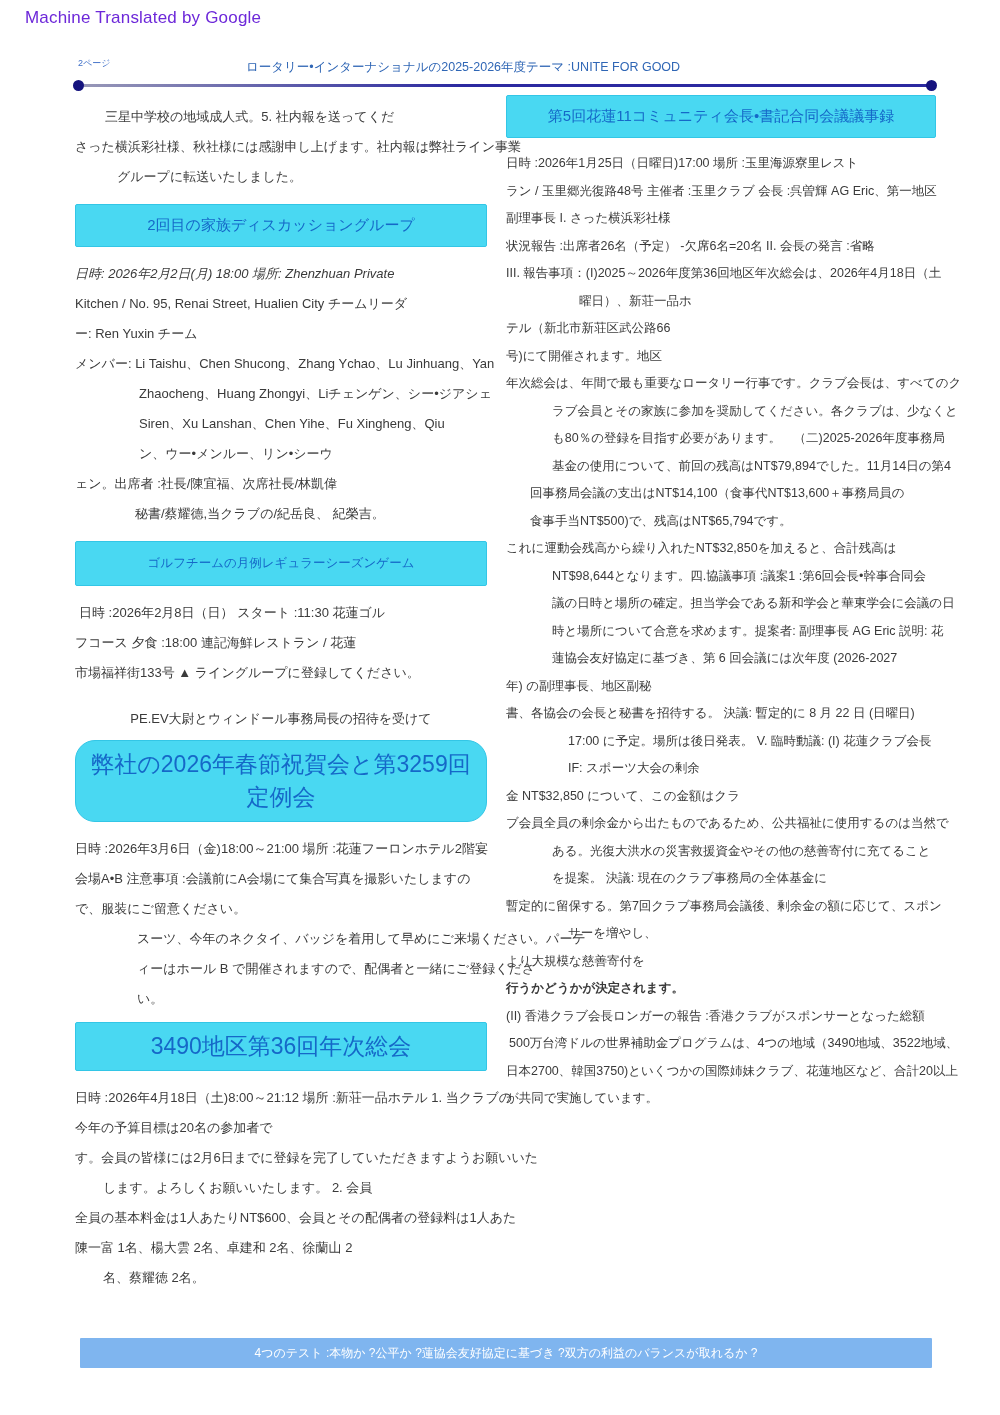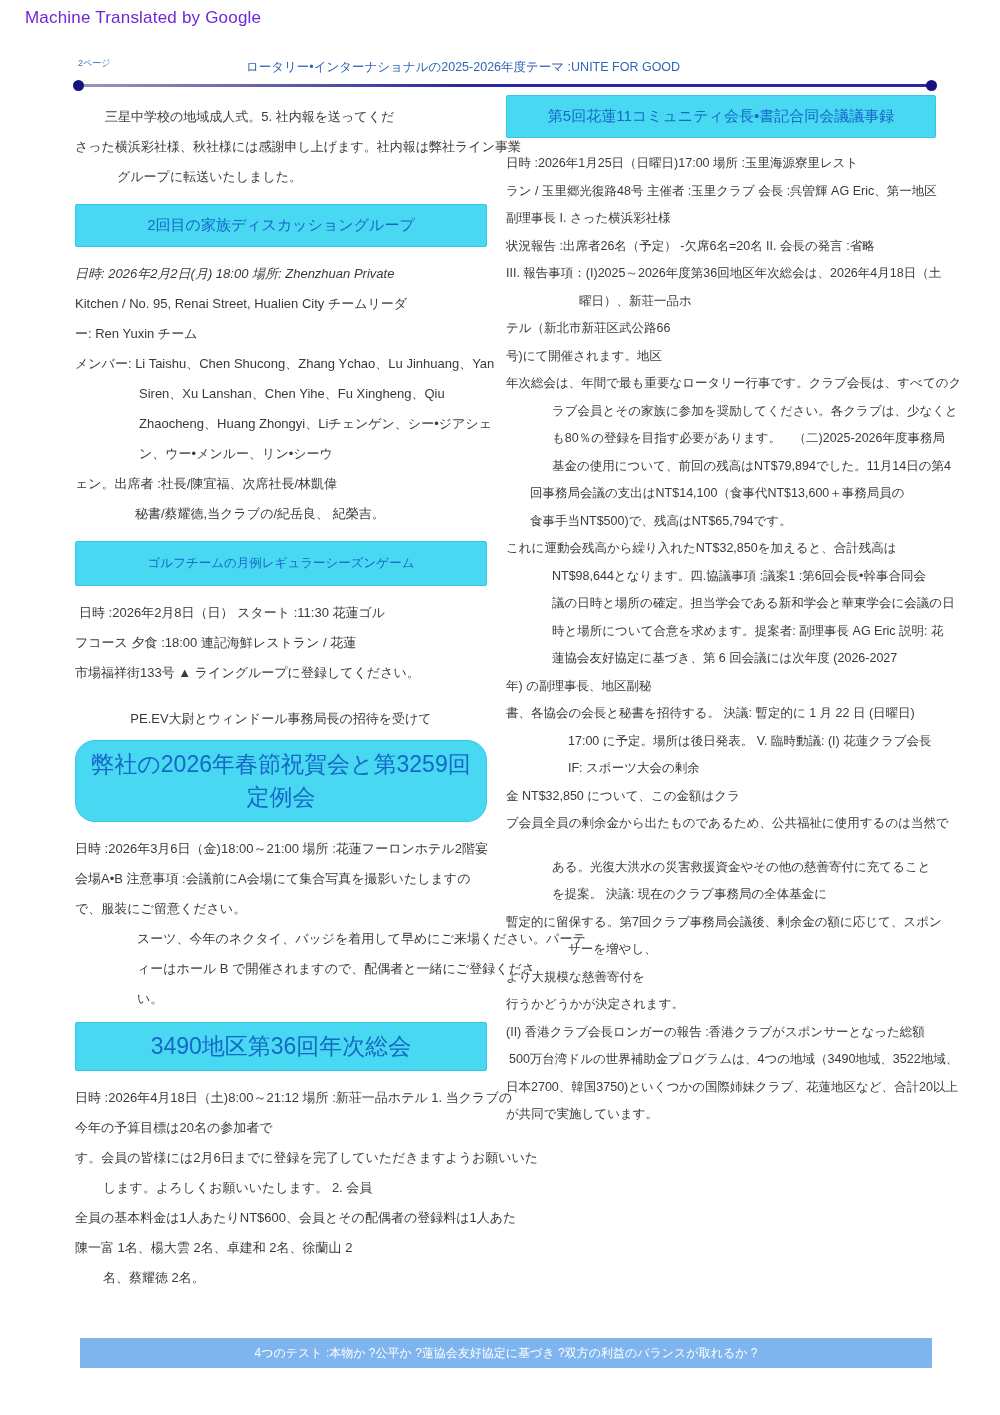--- a/index.html
+++ b/index.html
@@ -62,22 +62,22 @@
       <div class="line" style="padding-left: 30px;">三星中学校の地域成人式。5. 社内報を送ってくだ</div>
       <div class="line" style="padding-left: 0px;">さった横浜彩社様、秋社様には感謝申し上げます。社内報は弊社ライン事業</div>
       <div class="line" style="padding-left: 42px;">グループに転送いたしました。</div>
     </div>
     <div class="h-box h-md">2回目の家族ディスカッショングループ</div>
     <div class="para">
       <div class="line" style="padding-left: 0px; font-style: italic;">日時: 2026年2月2日(月) 18:00 場所: Zhenzhuan Private</div>
       <div class="line" style="padding-left: 0px;">Kitchen / No. 95, Renai Street, Hualien City チームリーダ</div>
       <div class="line" style="padding-left: 0px;">ー: Ren Yuxin チーム</div>
       <div class="line" style="padding-left: 0px;">メンバー: Li Taishu、Chen Shucong、Zhang Ychao、Lu Jinhuang、Yan</div>
+      <div class="line" style="padding-left: 64px;">Zhaocheng、Huang Zhongyi、Liチェンゲン、シー•ジアシェ</div>
       <div class="line" style="padding-left: 64px;">Siren、Xu Lanshan、Chen Yihe、Fu Xingheng、Qiu</div>
-      <div class="line" style="padding-left: 64px;">Zhaocheng、Huang Zhongyi、Liチェンゲン、シー•ジアシェ</div>
       <div class="line" style="padding-left: 64px;">ン、ウー•メンルー、リン•シーウ</div>
       <div class="line" style="padding-left: 0px;">ェン。出席者 :社長/陳宜福、次席社長/林凱偉</div>
       <div class="line" style="padding-left: 60px;">秘書/蔡耀德,当クラブの/紀岳良、 紀榮吉。</div>
     </div>
     <div class="h-box h-sm">ゴルフチームの月例レギュラーシーズンゲーム</div>
     <div class="para">
       <div class="line" style="padding-left: 4px;">日時 :2026年2月8日（日） スタート :11:30 花蓮ゴル</div>
       <div class="line" style="padding-left: 0px;">フコース 夕食 :18:00 連記海鮮レストラン / 花蓮</div>
       <div class="line" style="padding-left: 0px;">市場福祥街133号 ▲ ライングループに登録してください。</div>
     </div>
@@ -118,31 +118,31 @@
       <div class="line" style="padding-left: 46px;">も80％の登録を目指す必要があります。　（二)2025-2026年度事務局</div>
       <div class="line" style="padding-left: 46px;">基金の使用について、前回の残高はNT$79,894でした。11月14日の第4</div>
       <div class="line" style="padding-left: 24px;">回事務局会議の支出はNT$14,100（食事代NT$13,600＋事務局員の</div>
       <div class="line" style="padding-left: 24px;">食事手当NT$500)で、残高はNT$65,794です。</div>
       <div class="line" style="padding-left: 0px;">これに運動会残高から繰り入れたNT$32,850を加えると、合計残高は</div>
       <div class="line" style="padding-left: 46px;">NT$98,644となります。四.協議事項 :議案1 :第6回会長•幹事合同会</div>
       <div class="line" style="padding-left: 46px;">議の日時と場所の確定。担当学会である新和学会と華東学会に会議の日</div>
       <div class="line" style="padding-left: 46px;">時と場所について合意を求めます。提案者: 副理事長 AG Eric 説明: 花</div>
       <div class="line" style="padding-left: 46px;">蓮協会友好協定に基づき、第 6 回会議には次年度 (2026-2027</div>
       <div class="line" style="padding-left: 0px;">年) の副理事長、地区副秘</div>
-      <div class="line" style="padding-left: 0px;">書、各協会の会長と秘書を招待する。 決議: 暫定的に 1 月 22 日 (日曜日)</div>
+      <div class="line" style="padding-left: 0px;">書、各協会の会長と秘書を招待する。 決議: 暫定的に 8 月 22 日 (日曜日)</div>
       <div class="line" style="padding-left: 62px;">17:00 に予定。場所は後日発表。 V. 臨時動議: (I) 花蓮クラブ会長</div>
       <div class="line" style="padding-left: 62px;">IF: スポーツ大会の剰余</div>
       <div class="line" style="padding-left: 0px;">金 NT$32,850 について、この金額はクラ</div>
       <div class="line" style="padding-left: 0px;">ブ会員全員の剰余金から出たものであるため、公共福祉に使用するのは当然で</div>
-      <div class="line" style="padding-left: 46px; margin-top: 16px;">ある。光復大洪水の災害救援資金やその他の慈善寄付に充てること</div>
+      <div class="line" style="padding-left: 46px;">ある。光復大洪水の災害救援資金やその他の慈善寄付に充てること</div>
       <div class="line" style="padding-left: 46px;">を提案。 決議: 現在のクラブ事務局の全体基金に</div>
       <div class="line" style="padding-left: 0px;">暫定的に留保する。第7回クラブ事務局会議後、剰余金の額に応じて、スポン</div>
       <div class="line" style="padding-left: 62px;">サーを増やし、</div>
       <div class="line" style="padding-left: 0px;">より大規模な慈善寄付を</div>
-      <div class="line" style="padding-left: 0px;">行うかどうかが決定されます。</div>
+      <div class="line" style="padding-left: 0px; font-weight: bold;">行うかどうかが決定されます。</div>
       <div class="line" style="padding-left: 0px;">(II) 香港クラブ会長ロンガーの報告 :香港クラブがスポンサーとなった総額</div>
       <div class="line" style="padding-left: 3px;">500万台湾ドルの世界補助金プログラムは、4つの地域（3490地域、3522地域、</div>
       <div class="line" style="padding-left: 0px;">日本2700、韓国3750)といくつかの国際姉妹クラブ、花蓮地区など、合計20以上</div>
       <div class="line" style="padding-left: 0px;">が共同で実施しています。</div>
     </div>
   </div>
 
 <div class="footer-bar">4つのテスト :本物か ?公平か ?蓮協会友好協定に基づき ?双方の利益のバランスが取れるか ?</div>
 
 </body></html>

